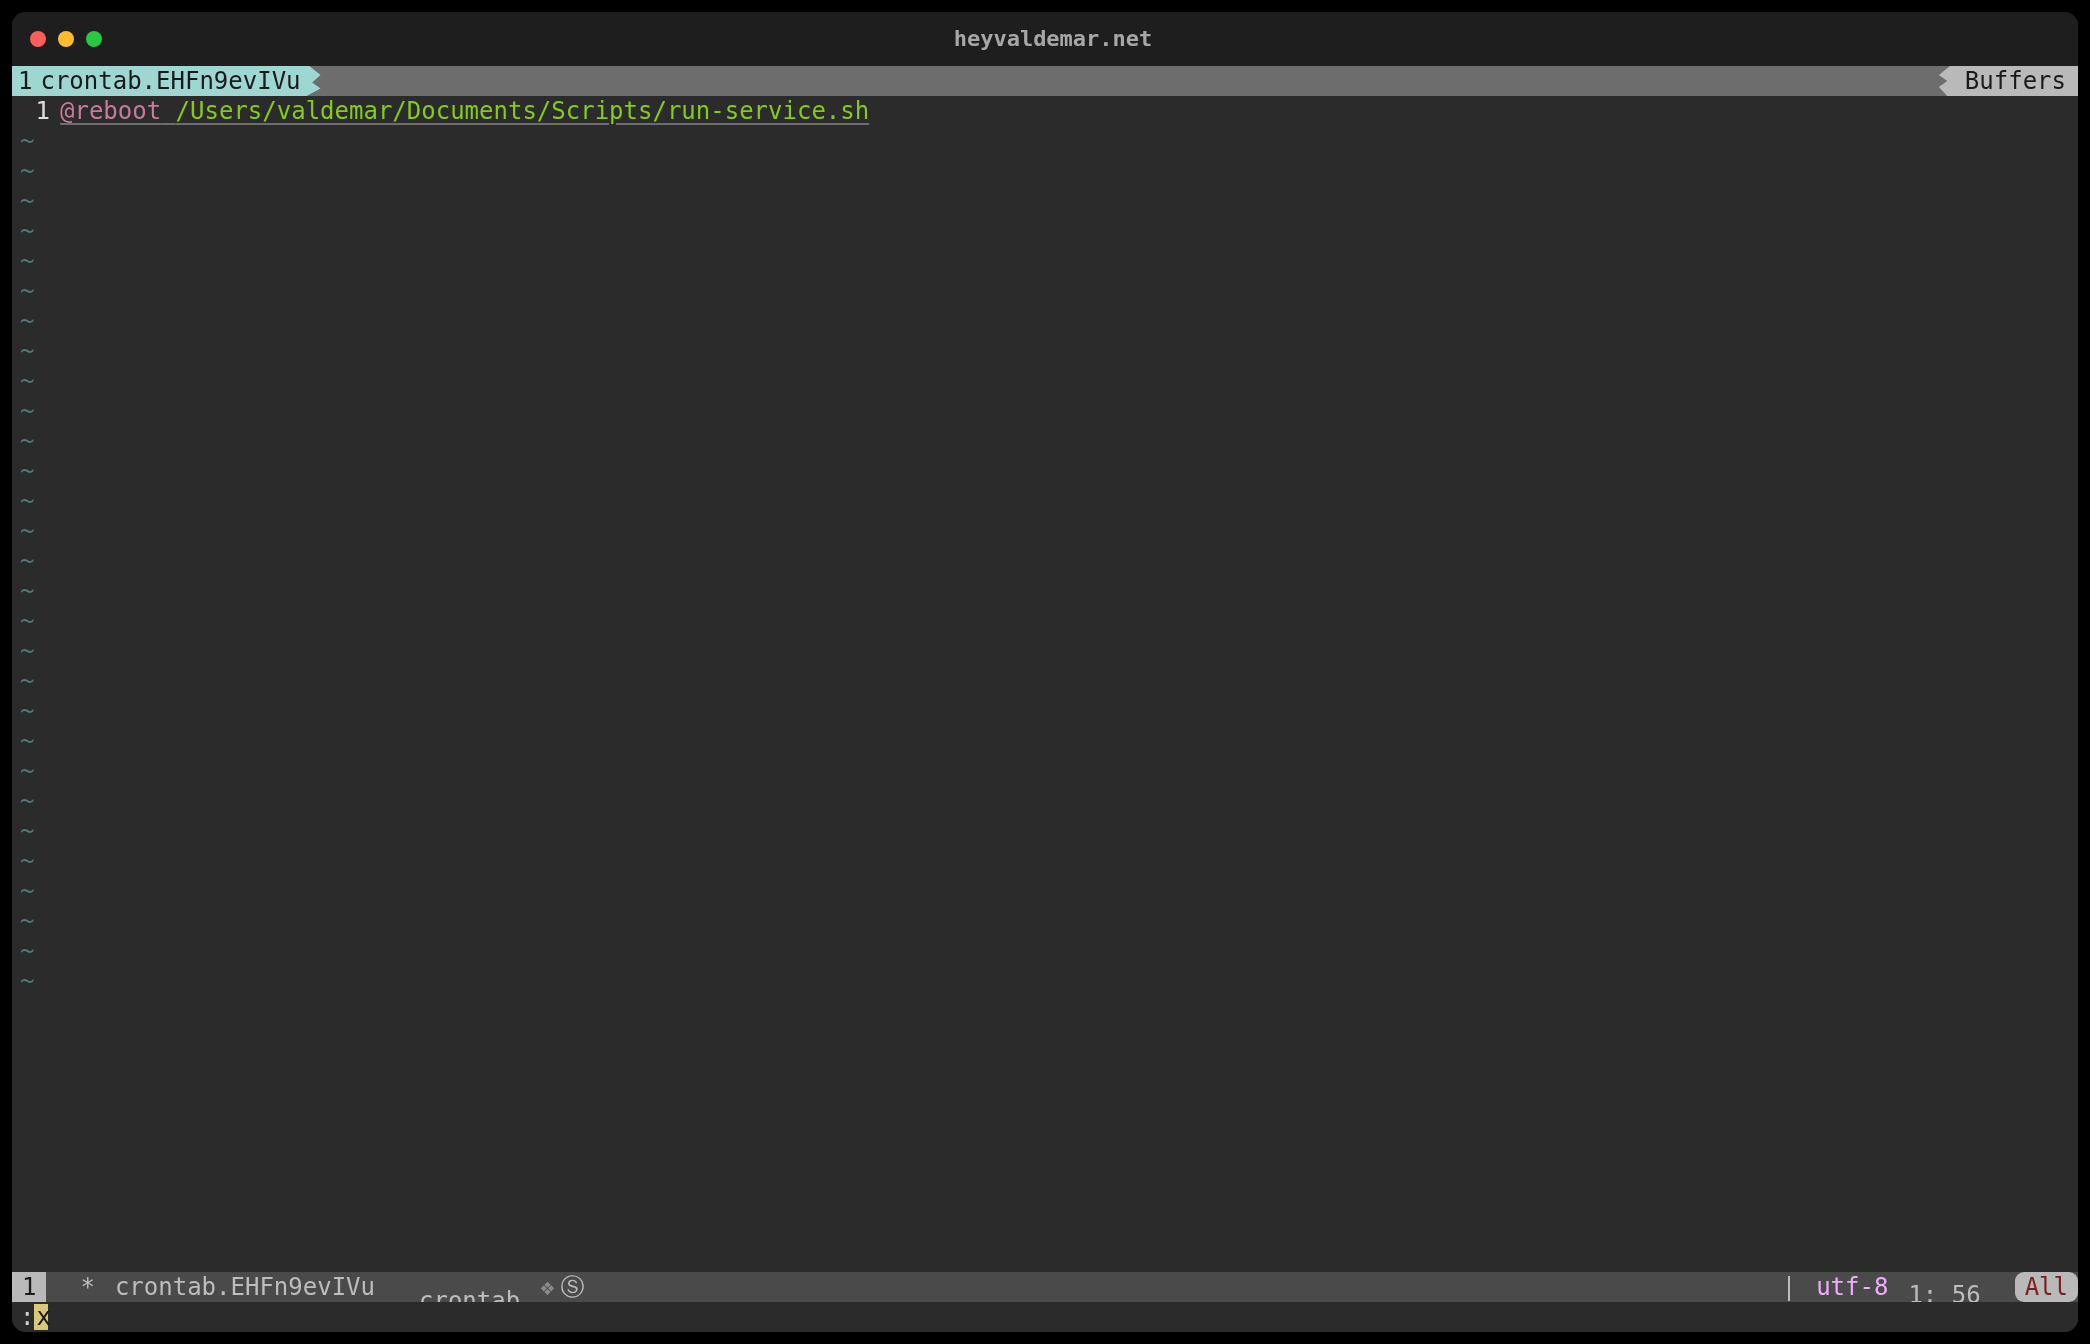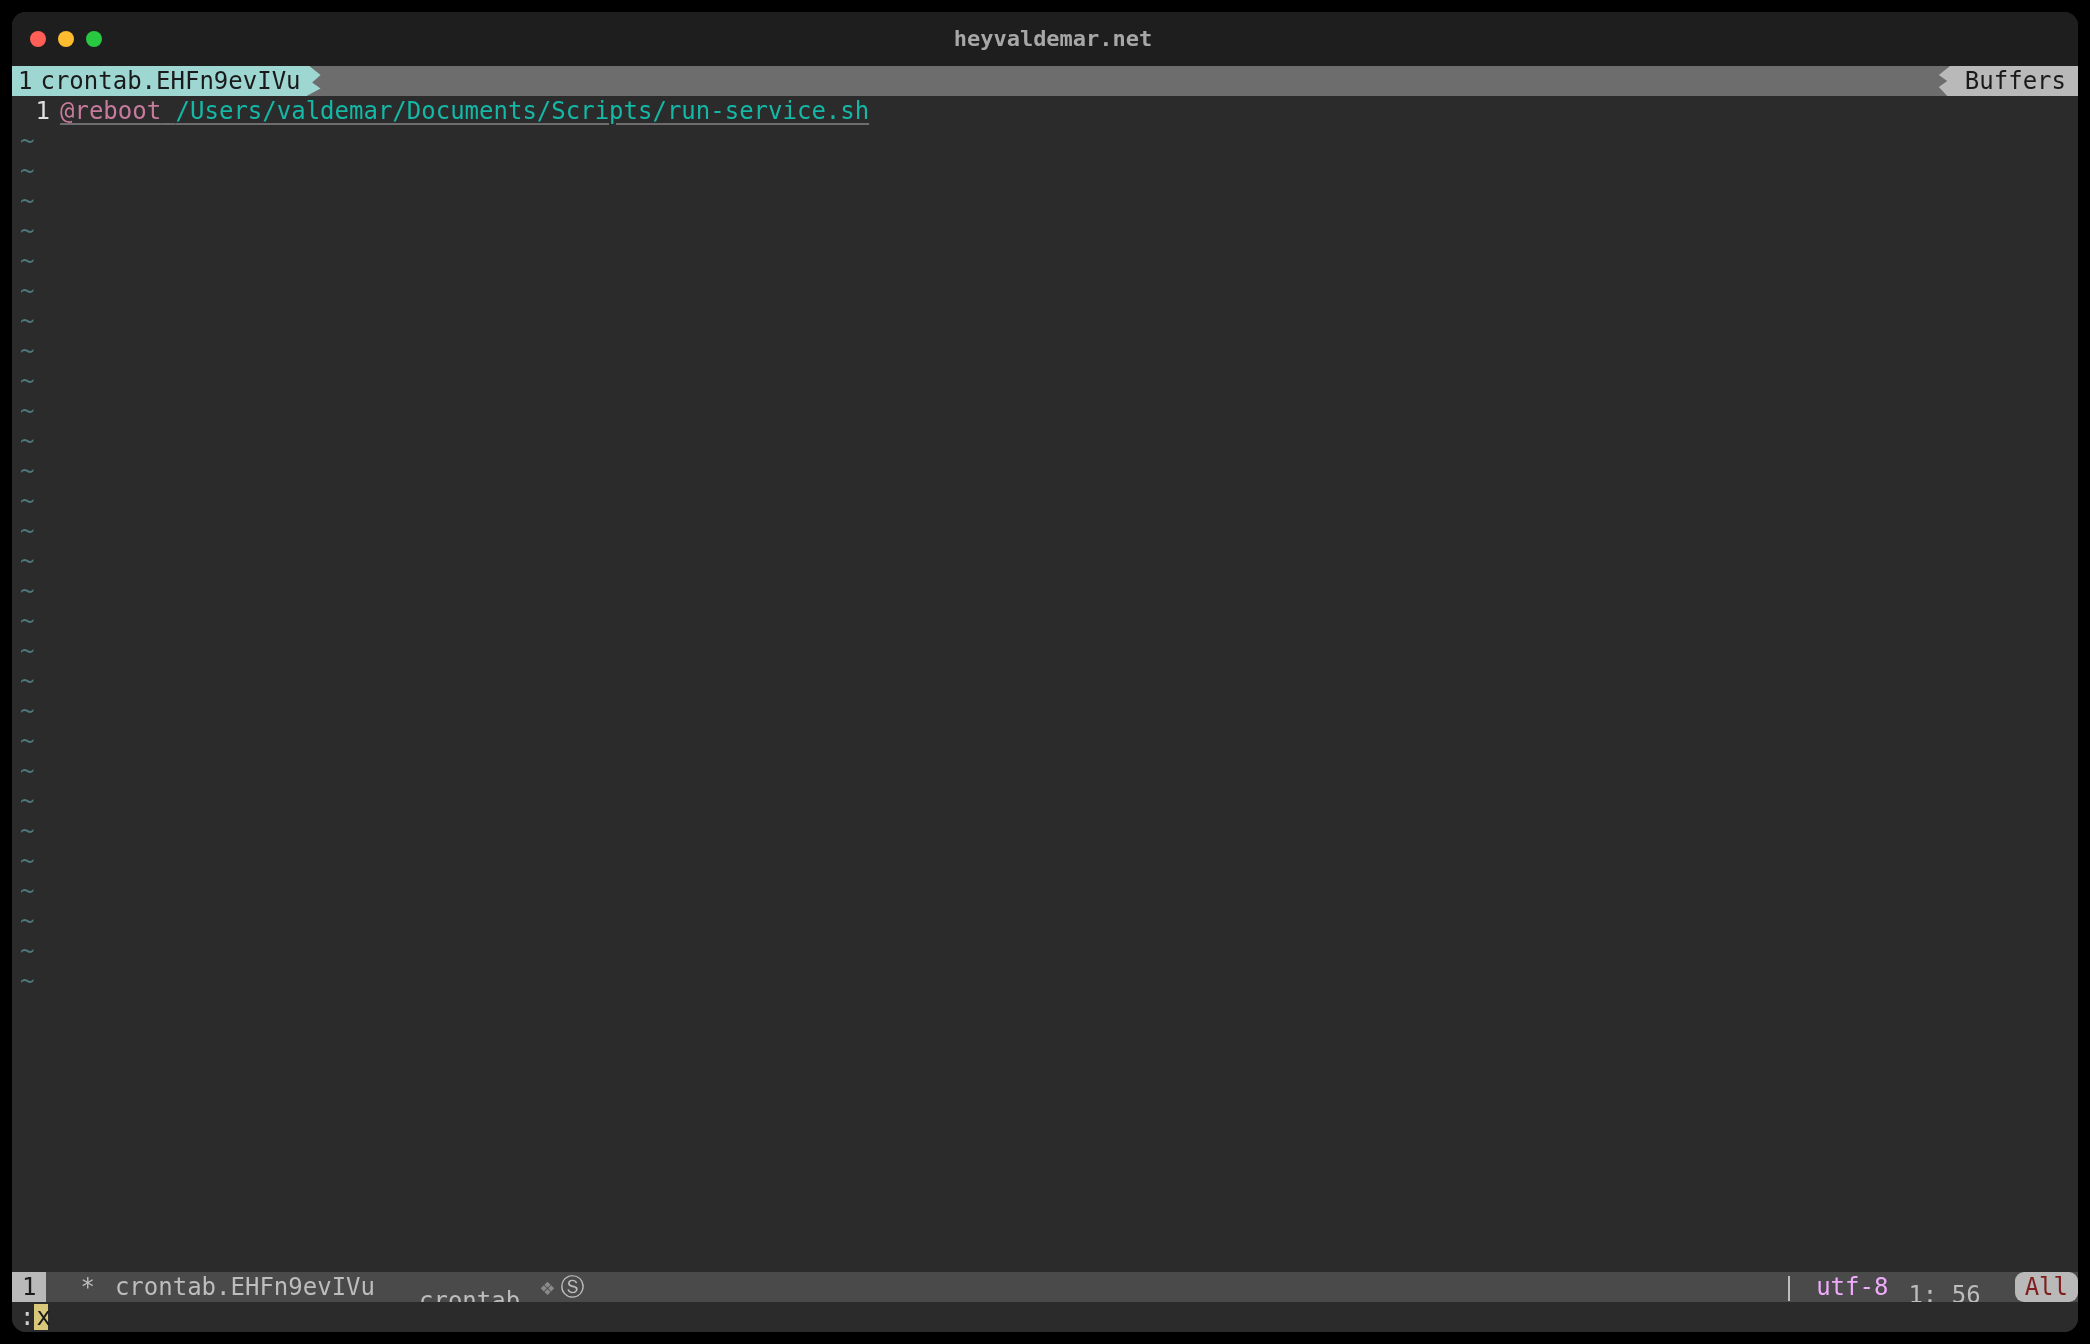--- a/index.html
+++ b/index.html
@@ -50,21 +50,21 @@
   .buffers-tab { background:#b9b9b9; color:#1a1a1a; padding:8px 12px; display:flex; align-items:center; }
   .spacer { flex:1; }
   
   .editor { flex:1; display:flex; flex-direction:column; overflow:hidden; }
   .line { display:flex; height:30px; align-items:center; }
   .gutter { width:48px; text-align:right; padding-right:10px; color:#5a5a5a; }
   .line.current .gutter { color:#e0e0e0; }
   .line.current .code { text-decoration: underline; text-decoration-color:#6d6d6d; text-underline-offset:4px; }
   .code { white-space:pre; }
   .kw { color:#c77b9c;text-align:center; }
-  .path { color:#14b8a6; }
+  .path { color:#84cc16; }
   .tilde { color:#4f7a7d; padding-left:8px; }
   .empty-lines { flex:1; display:flex; flex-direction:column; }
   
   .statusline { height:30px; background:#4a4a4a; display:flex; align-items:center; color:#bdbdbd; flex:0 0 auto; overflow:hidden; }
   .seg { height:100%; display:flex; align-items:center; padding:0 10px; white-space:pre; }
   .seg.num { background:#b9b9b9; color:#1a1a1a; padding:0 10px; }
   .jag-right, .jag-left { width:24px; position:relative; overflow:visible; flex:0 0 auto; }
   .jag-right::before {
     content:""; position:absolute; left:-12px; top:0; bottom:0; width:24px; background:#b9b9b9;
     clip-path: polygon(0 0, 60% 0, 100% 30%, 70% 55%, 100% 75%, 50% 100%, 0 100%);

